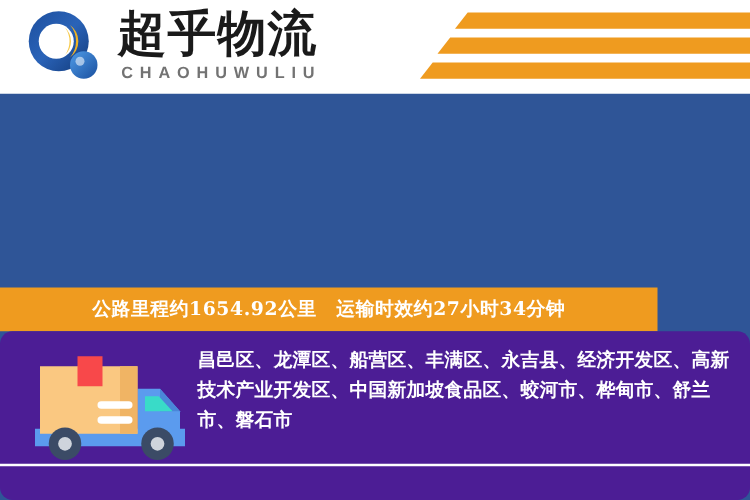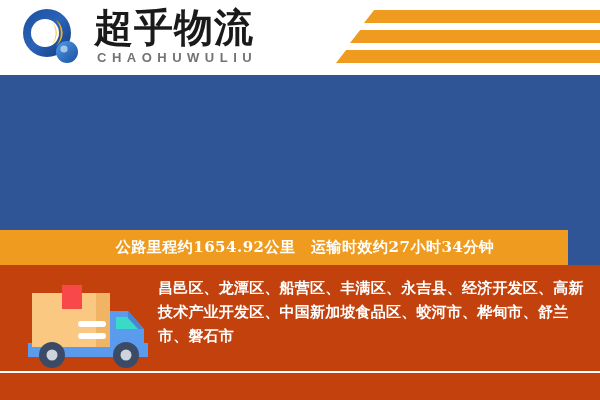--- a/index.html
+++ b/index.html
@@ -122,38 +122,38 @@
   
   .stats-bar {
     position: absolute;
     left: 0; top: 230px;
     width: 526px;
     height: 35px;
     background: #ef9b1f;
     display: flex;
     align-items: center;
     justify-content: center;
-    padding-left: 42px;
   }
   .stats-text {
     font-family: "DejaVu Serif", "Liberation Serif", serif;
     font-weight: bold;
     font-size: 15px;
     color: #ffffff;
     letter-spacing: 0.5px;
     white-space: nowrap;
   }
 
   
   .coverage {
     position: absolute;
     left: 0; top: 265px;
     width: 600px;
     height: 135px;
-    background: #c2410c;
+    background: #4c1d95;
+    border-radius: 10px;
   }
   .truck-icon {
     position: absolute;
     left: 24px; top: 12px;
     width: 130px; height: 96px;
   }
   .districts {
     position: absolute;
     left: 158px; top: 11px;
     width: 430px;

